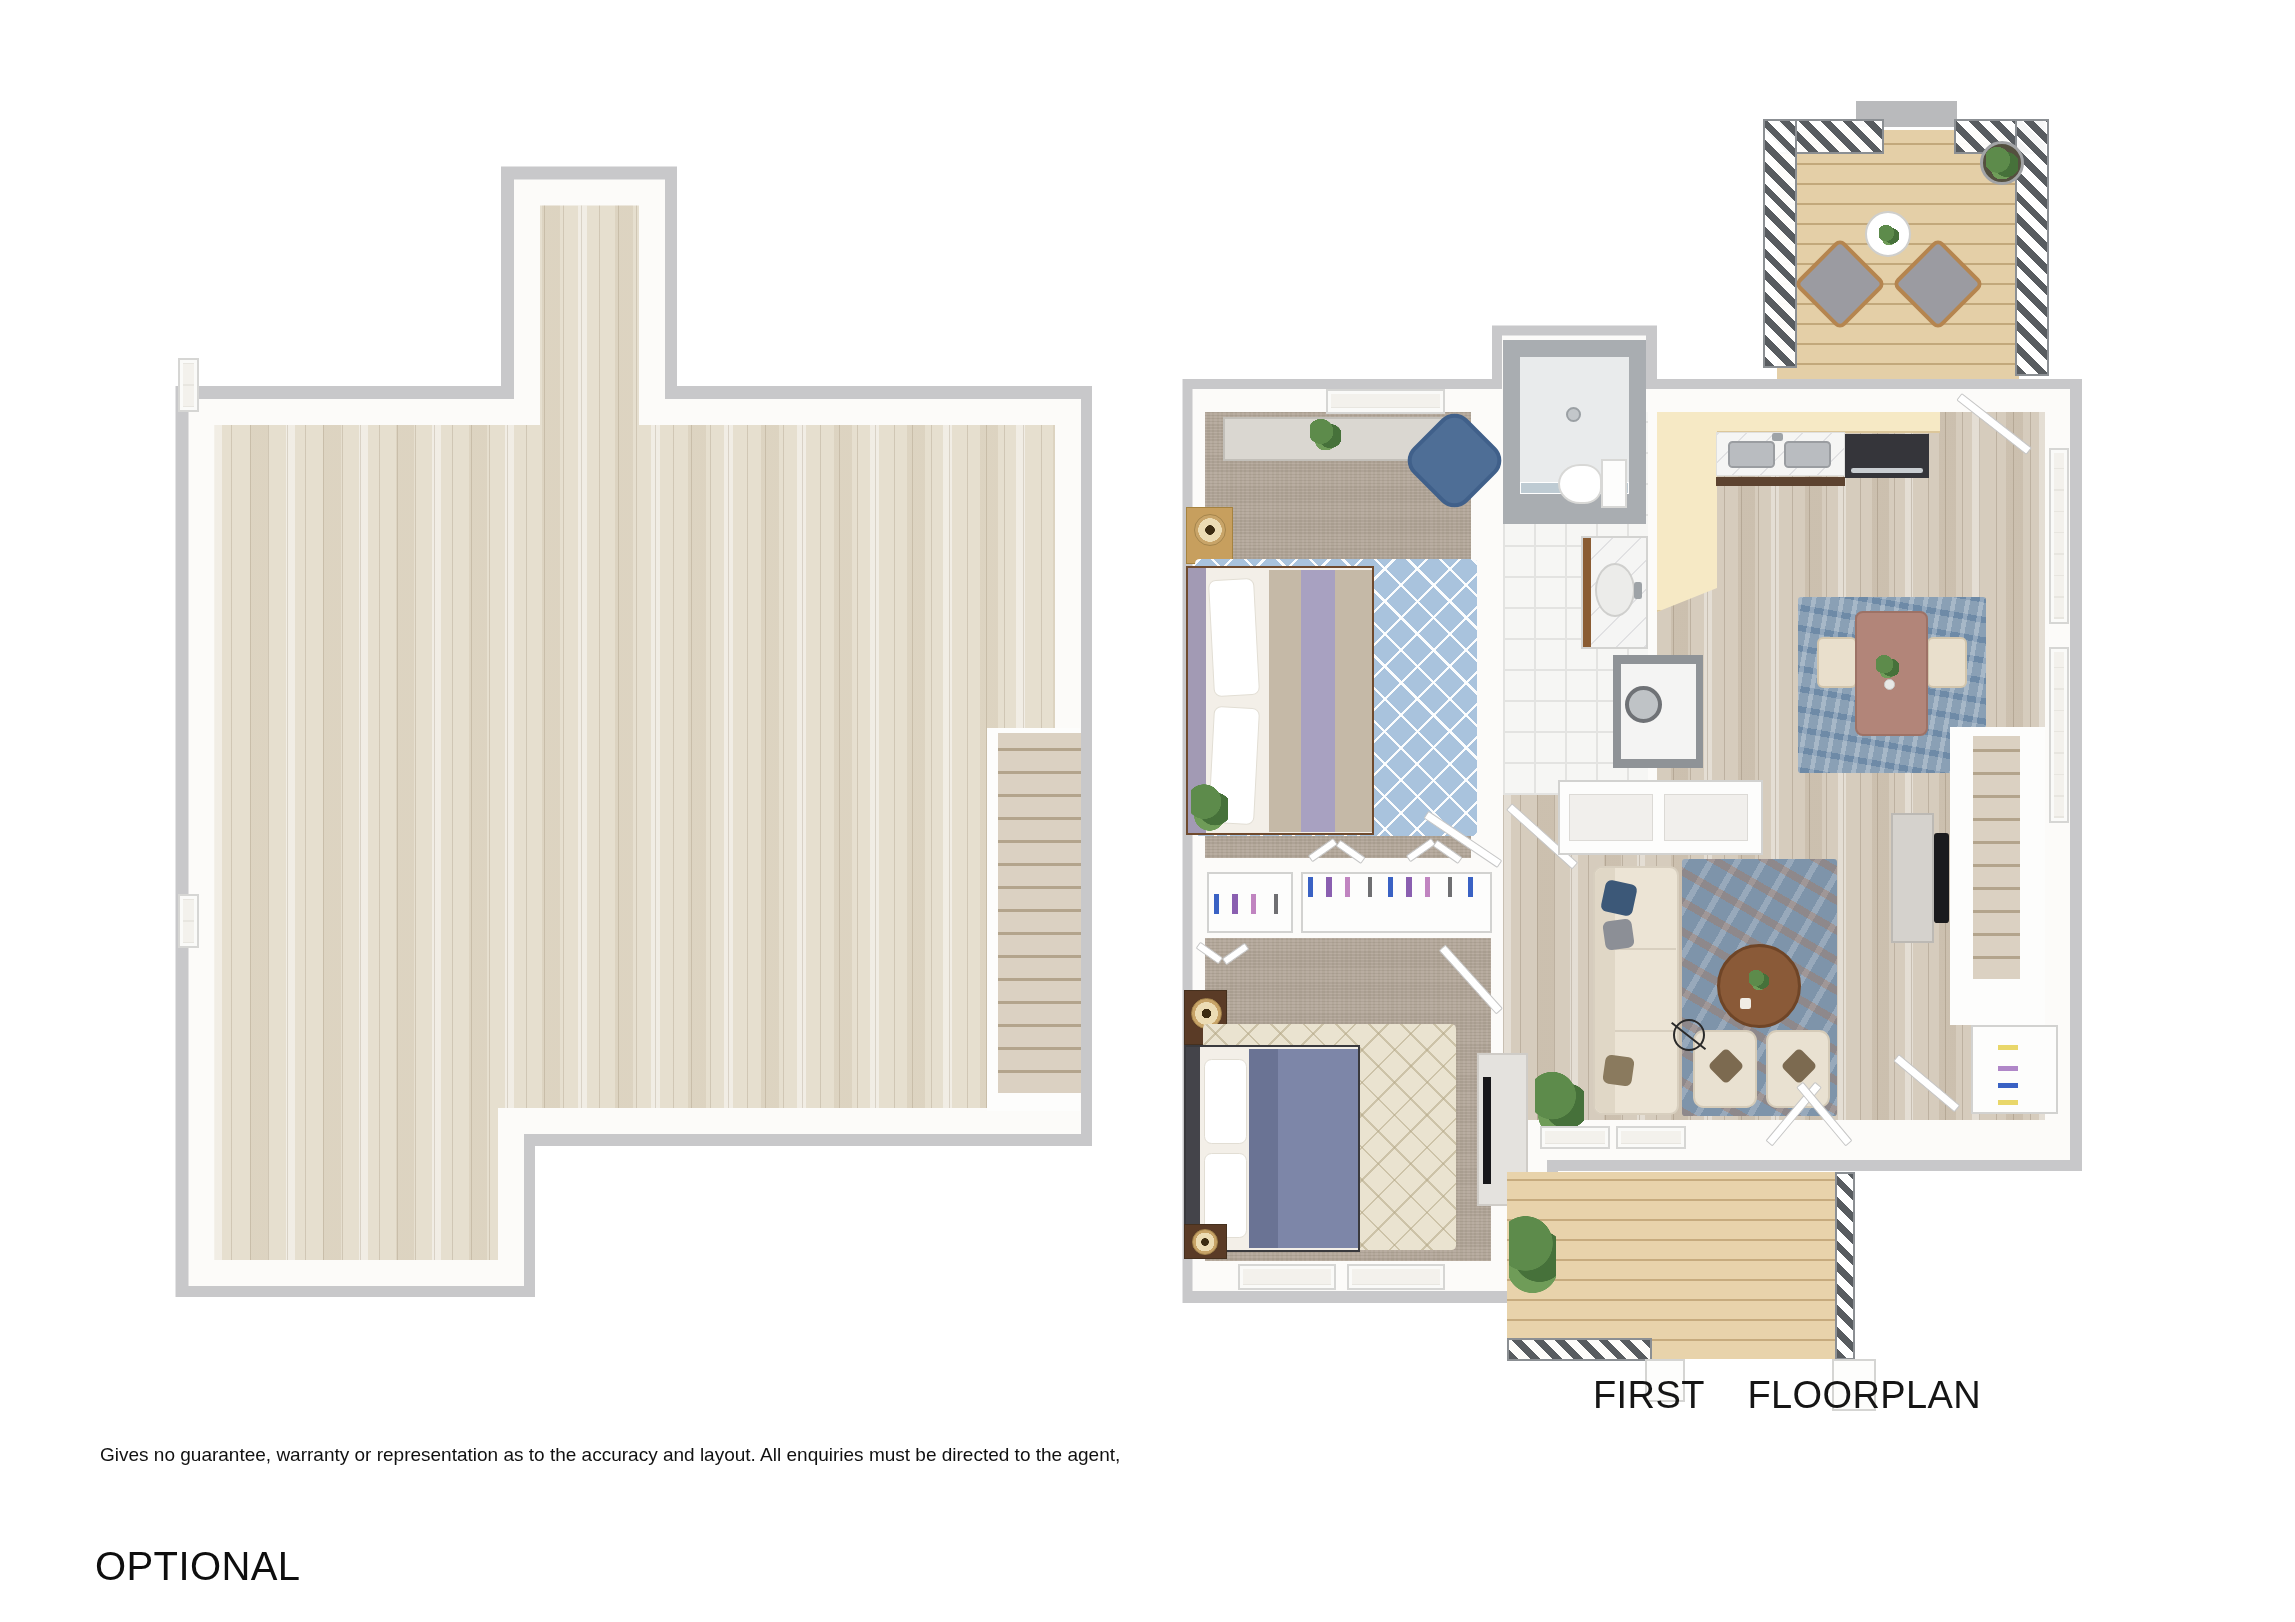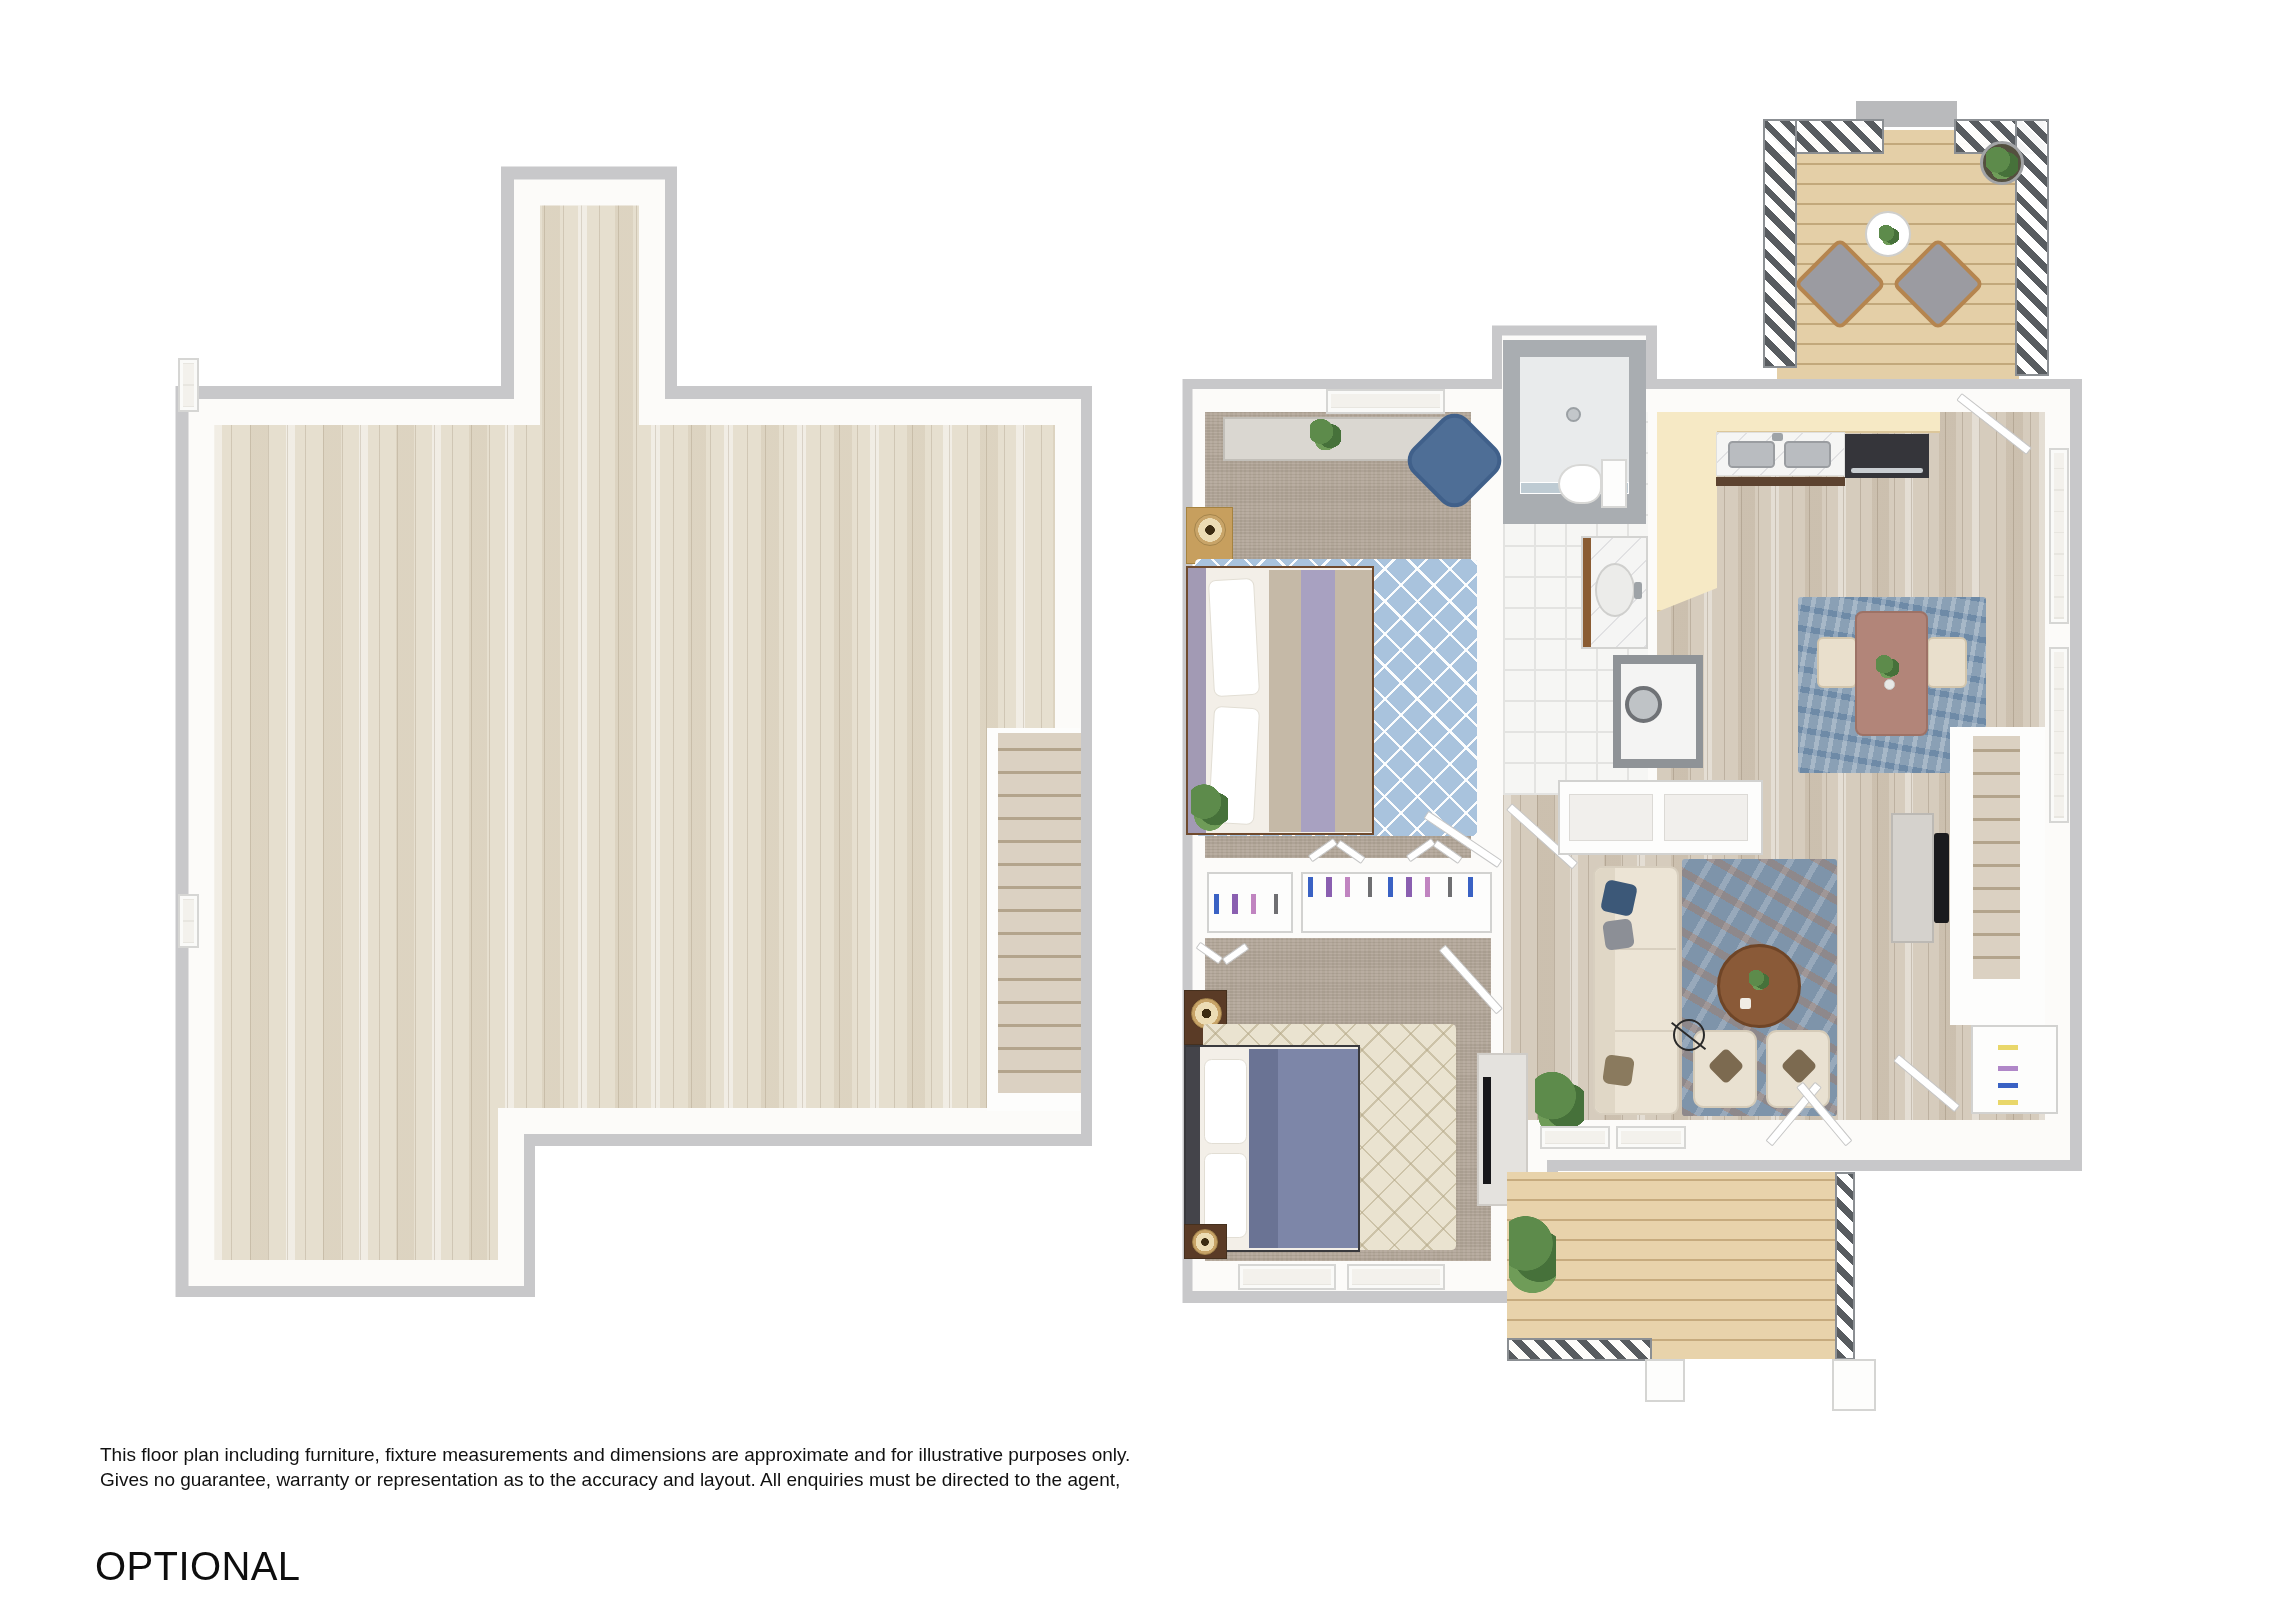--- a/index.html
+++ b/index.html
@@ -281,21 +281,21 @@
     <div>
       <div class="abs porchwood" style="left:1507px;top:1172px;width:329px;height:187px;"></div>
       <div class="abs slat" style="left:1507px;top:1338px;width:145px;height:23px;"></div>
       <div class="abs slat" style="left:1835px;top:1172px;width:20px;height:188px;"></div>
       <div class="abs" style="left:1645px;top:1359px;width:40px;height:43px;background:#fdfdfc;border:2.3px solid #d5d5d3;box-sizing:border-box;"></div>
       <div class="abs" style="left:1832px;top:1359px;width:44px;height:52px;background:#fdfdfc;border:2.3px solid #d5d5d3;box-sizing:border-box;"></div>
       <div class="abs plant" style="left:1509px;top:1209px;width:47px;height:86px;"></div>
     </div>
   </section>
 
+  <div class="plan-label" id="first-label" style="left:1593px;top:1374px;">FIRST  FLOORPLAN</div>
 
   <div id="disclaimer">
-    <div>This floor plan including furniture, fixture measurements and dimensions are approximate and for illustrative purposes only.</div>
     <div>Gives no guarantee, warranty or representation as to the accuracy and layout. All enquiries must be directed to the agent,</div>
   </div>
 
   <div id="brand">OPTIONAL</div>
 </div>
 
 
 </body></html>

